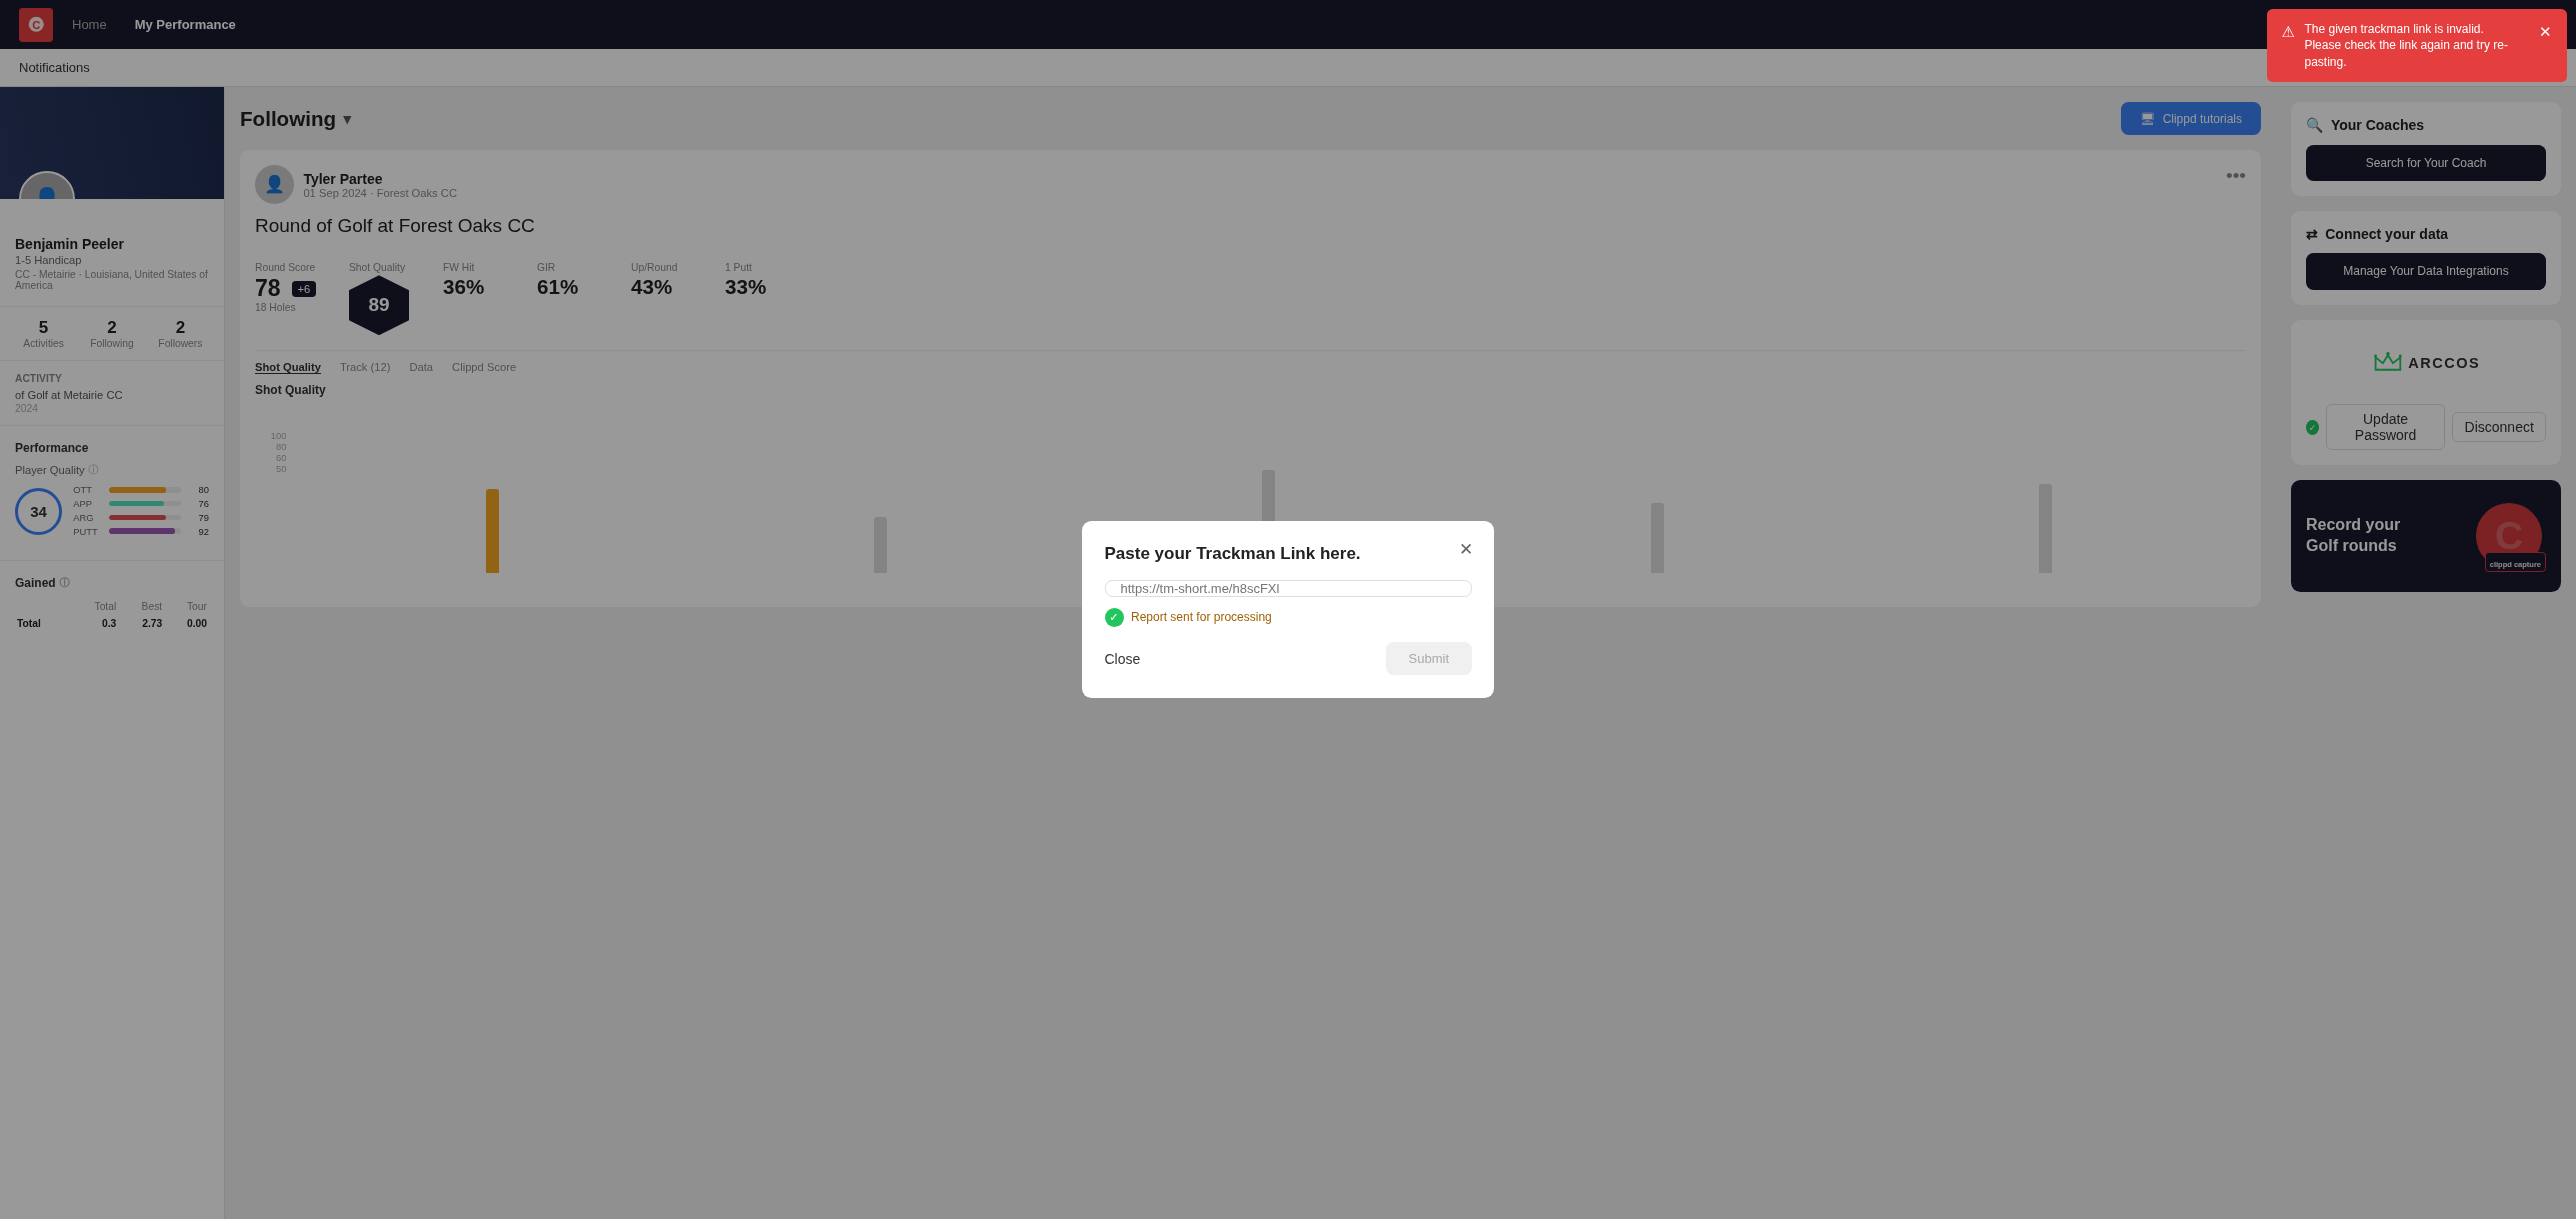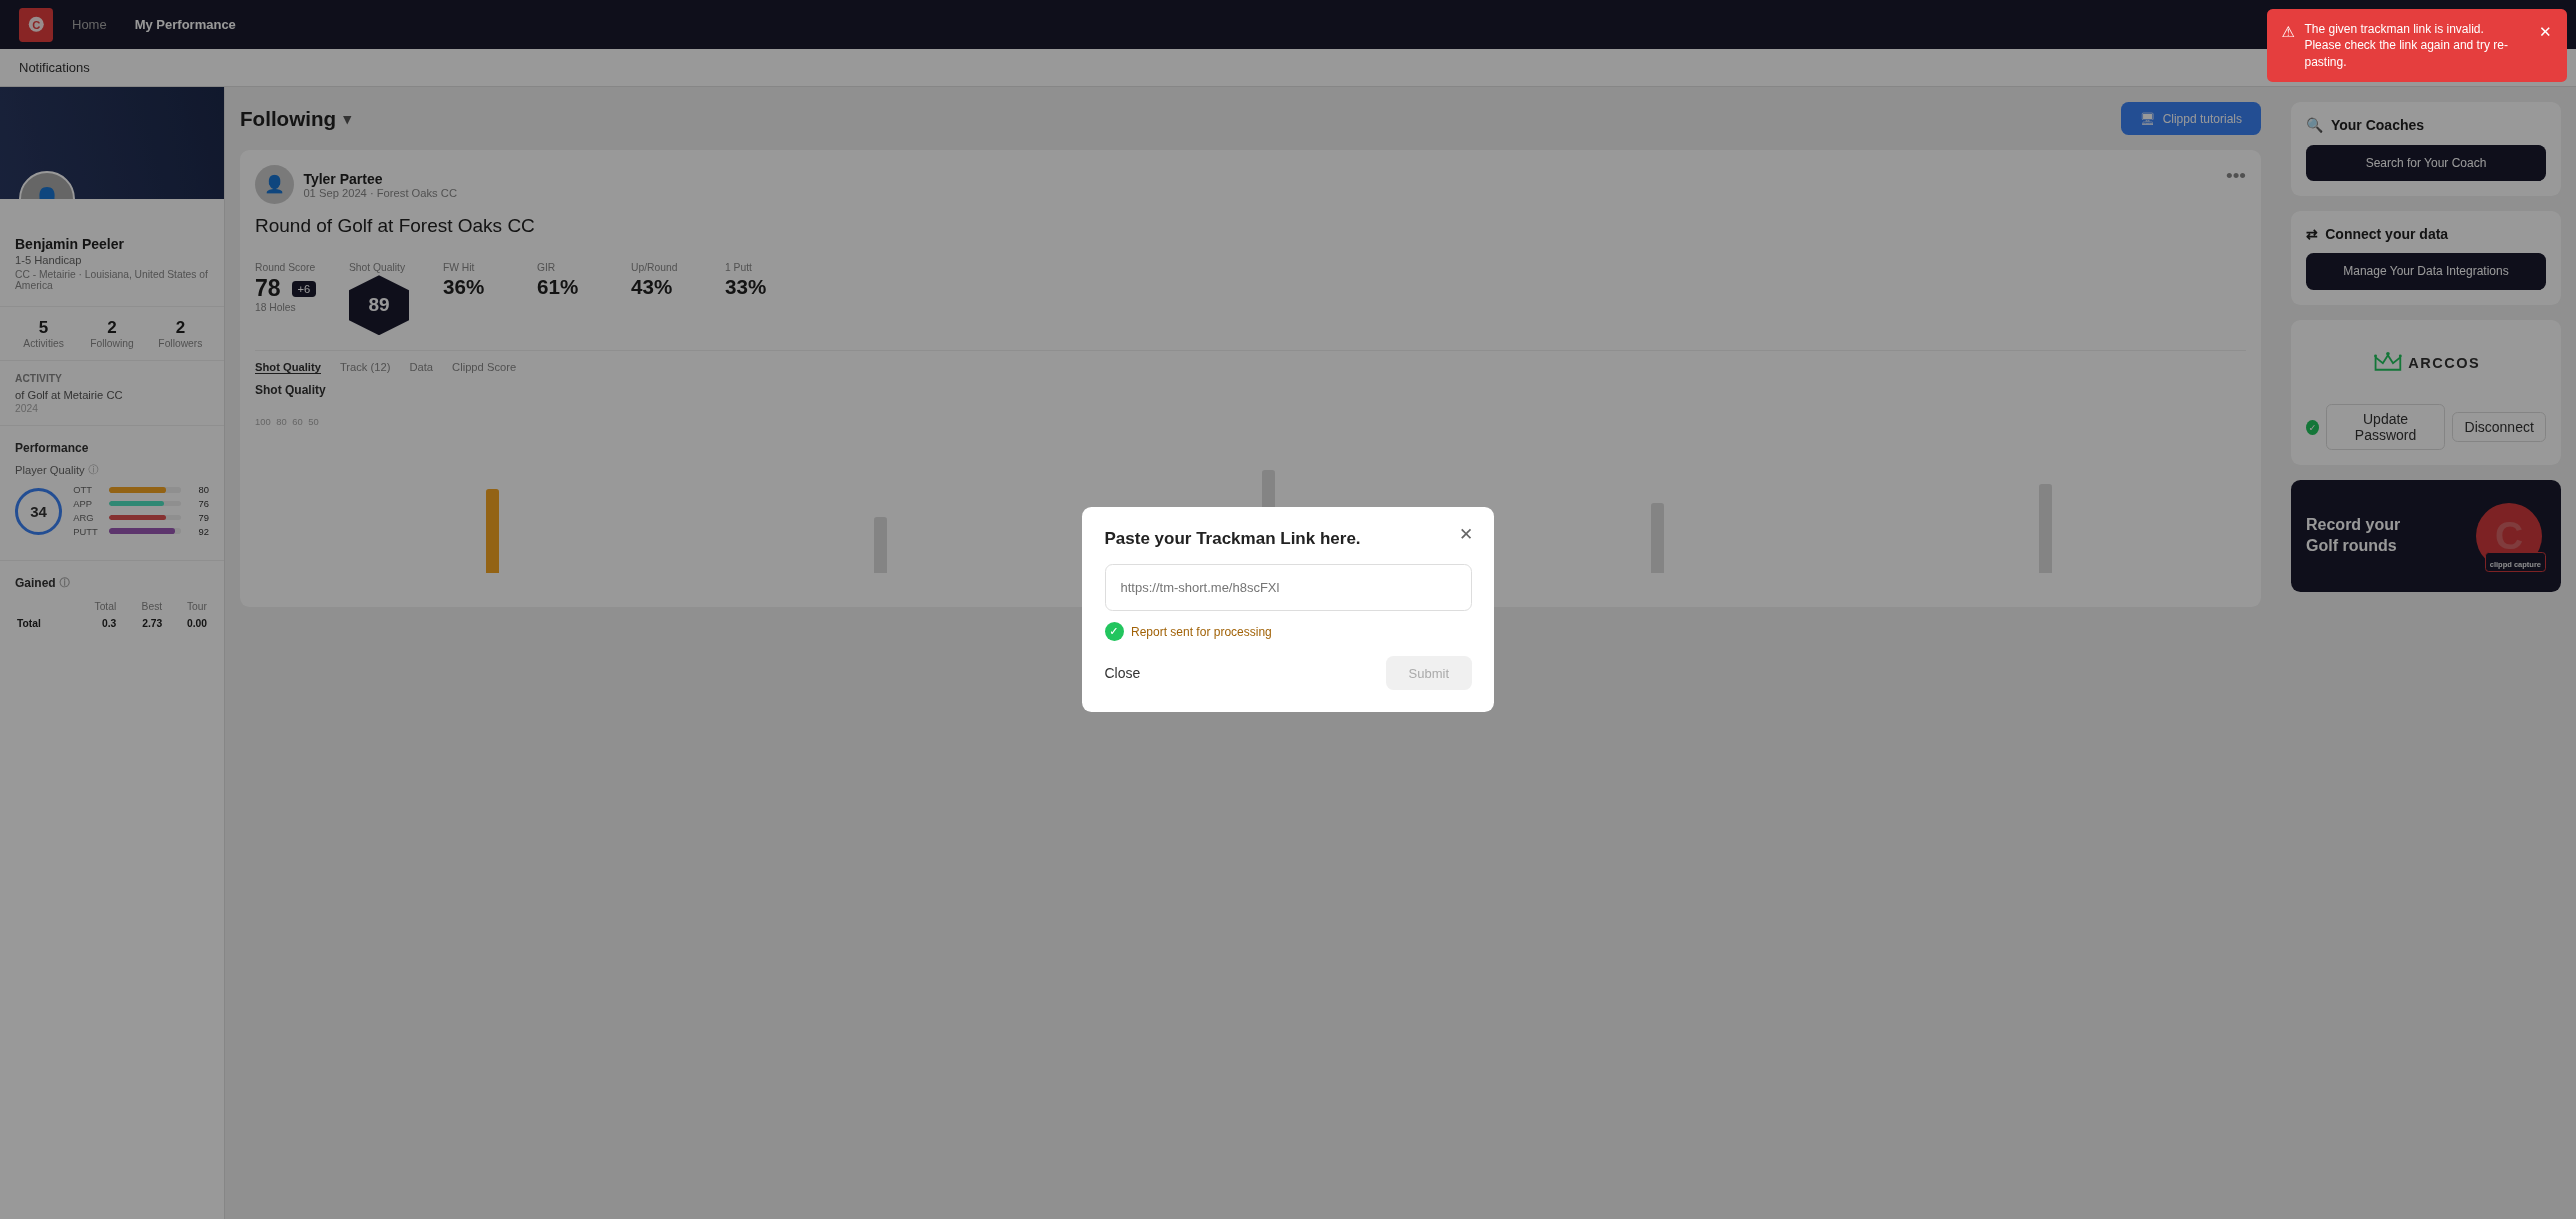--- a/index.html
+++ b/index.html
@@ -392,23 +392,24 @@
     .chart-area {
       background: #fff;
       border-radius: 7.5px;
       height: 187px;
       position: relative;
       overflow: hidden;
     }
     .chart-y-labels {
       position: absolute;
       left: 0;
-      top: 2px;
+      top: 16px;
       bottom: 0;
       display: flex;
+      flex-direction: column;
       justify-content: flex-start;
       padding: 9.4px 0;
       width: 37px;
     }
     .chart-y-label { font-size: 9.4px; color: #aaa; text-align: right; padding-right: 5.6px; }
     .chart-bars-area {
       position: absolute;
       left: 37px;
       right: 0;
       top: 0;
@@ -563,21 +564,21 @@
       height: 26px;
       display: flex;
       align-items: center;
       justify-content: center;
       border-radius: 50%;
     }
     .modal-input {
       width: 100%;
       border: 0.9px solid #ddd;
       border-radius: 7.5px;
-      padding: 15px 15px;
+      padding: 0 15px;
       font-size: 13px;
       color: #aaa;
       outline: none;
       margin-bottom: 11.2px;
     }
     .success-row {
       display: flex;
       align-items: center;
       gap: 7.5px;
       margin-bottom: 15px;

